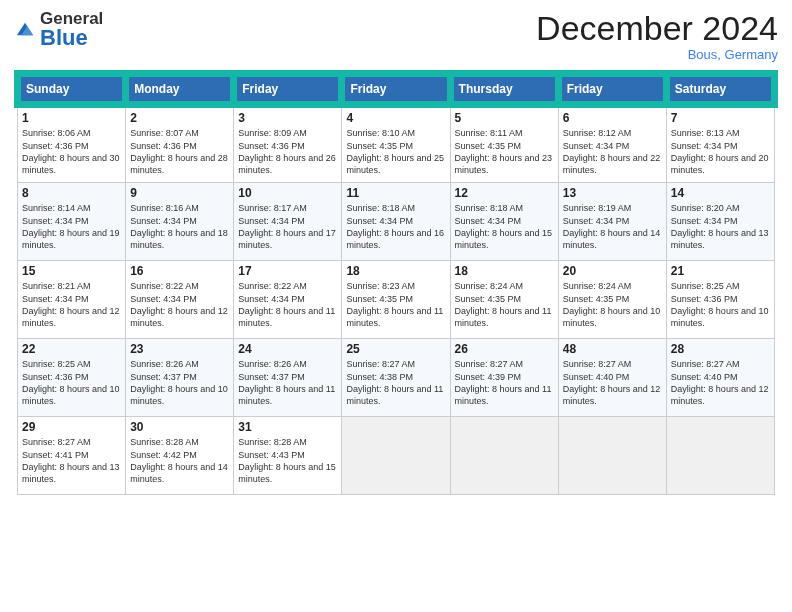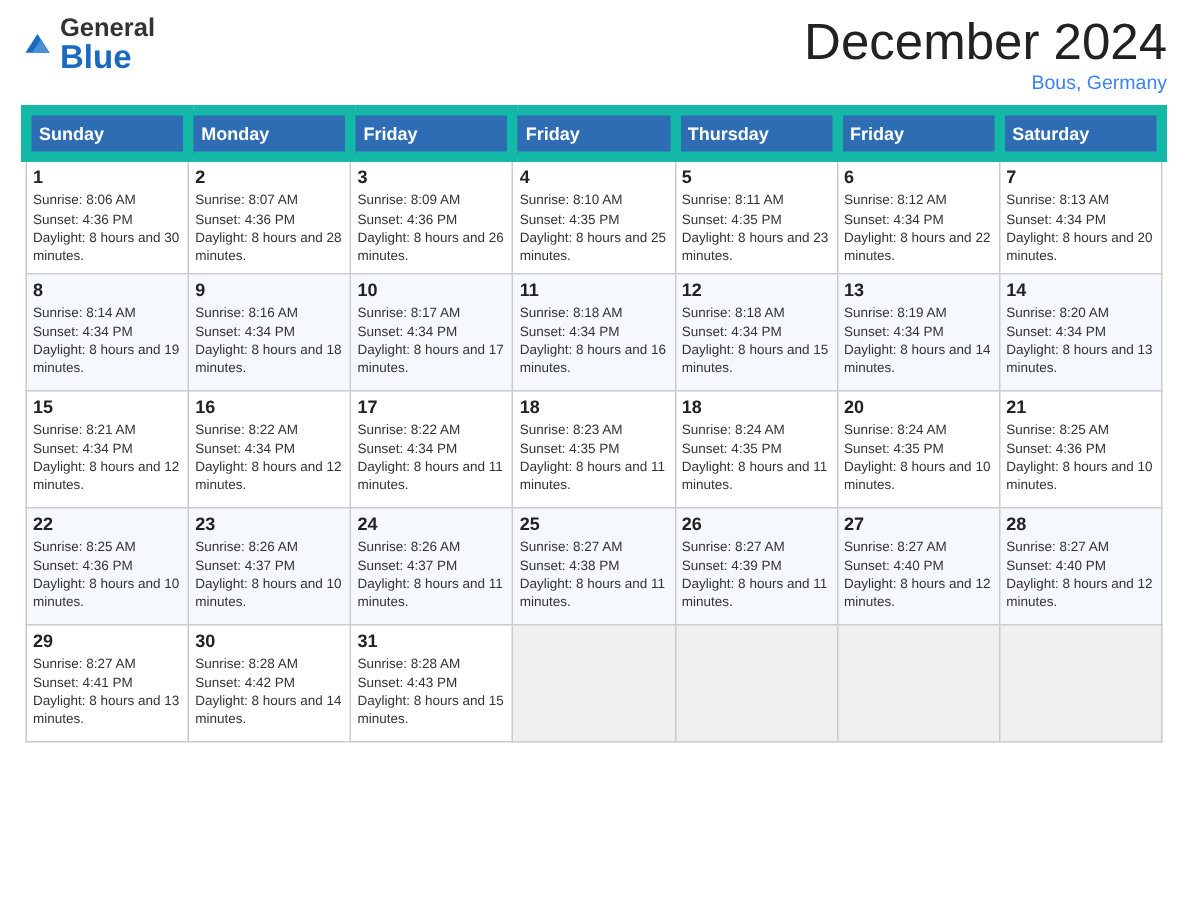--- a/index.html
+++ b/index.html
@@ -239,21 +239,21 @@
           </td>
           <td>
             <span class="day-num">25</span>
             <div class="cell-content">Sunrise: 8:27 AM<br>Sunset: 4:38 PM<br>Daylight: 8 hours and 11 minutes.</div>
           </td>
           <td>
             <span class="day-num">26</span>
             <div class="cell-content">Sunrise: 8:27 AM<br>Sunset: 4:39 PM<br>Daylight: 8 hours and 11 minutes.</div>
           </td>
           <td>
-            <span class="day-num">27</span>
+            <span class="day-num">48</span>
             <div class="cell-content">Sunrise: 8:27 AM<br>Sunset: 4:40 PM<br>Daylight: 8 hours and 12 minutes.</div>
           </td>
           <td>
             <span class="day-num">28</span>
             <div class="cell-content">Sunrise: 8:27 AM<br>Sunset: 4:40 PM<br>Daylight: 8 hours and 12 minutes.</div>
           </td>
         </tr>
         <tr>
           <td>
             <span class="day-num">29</span>

